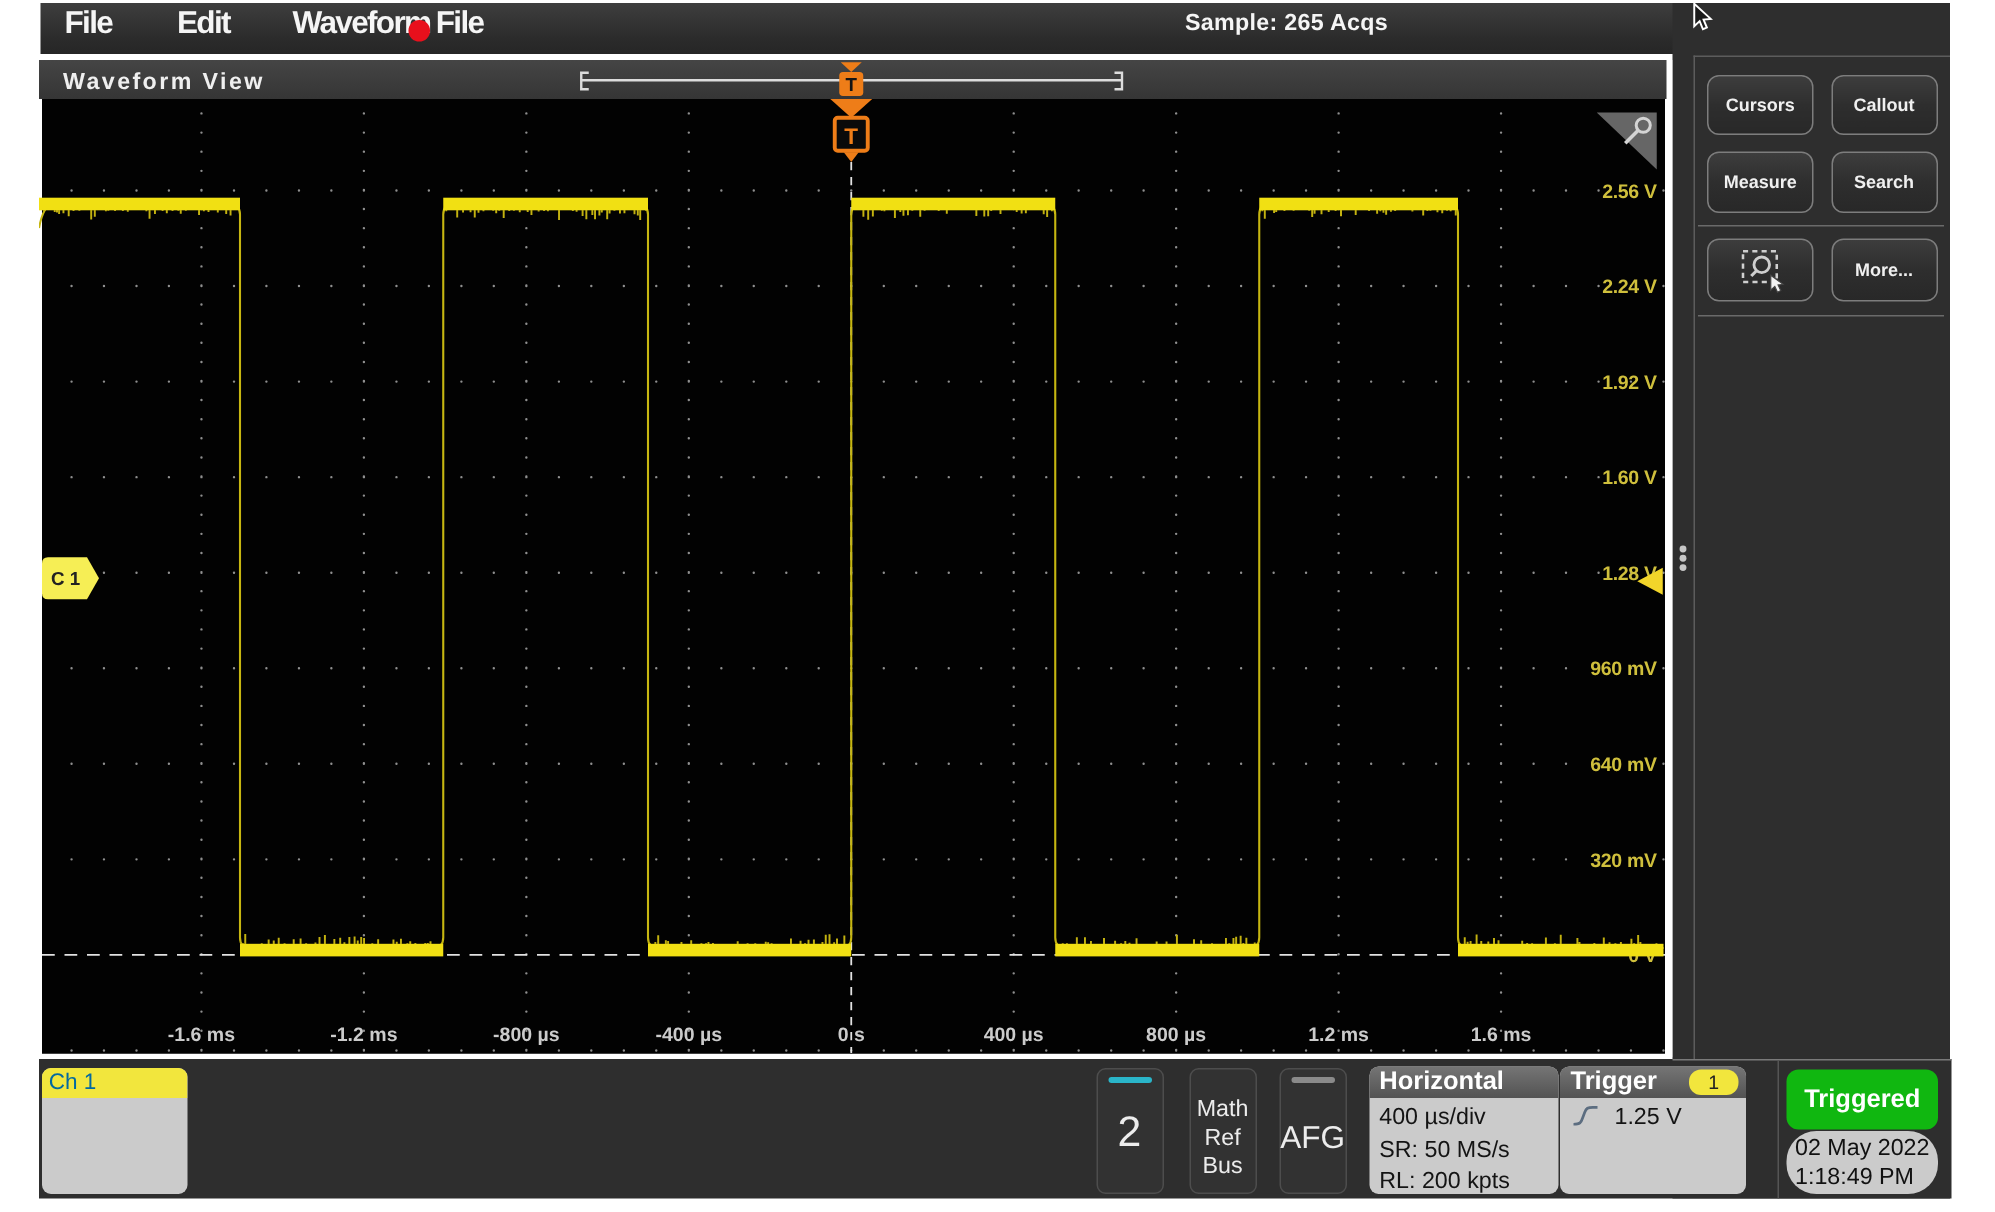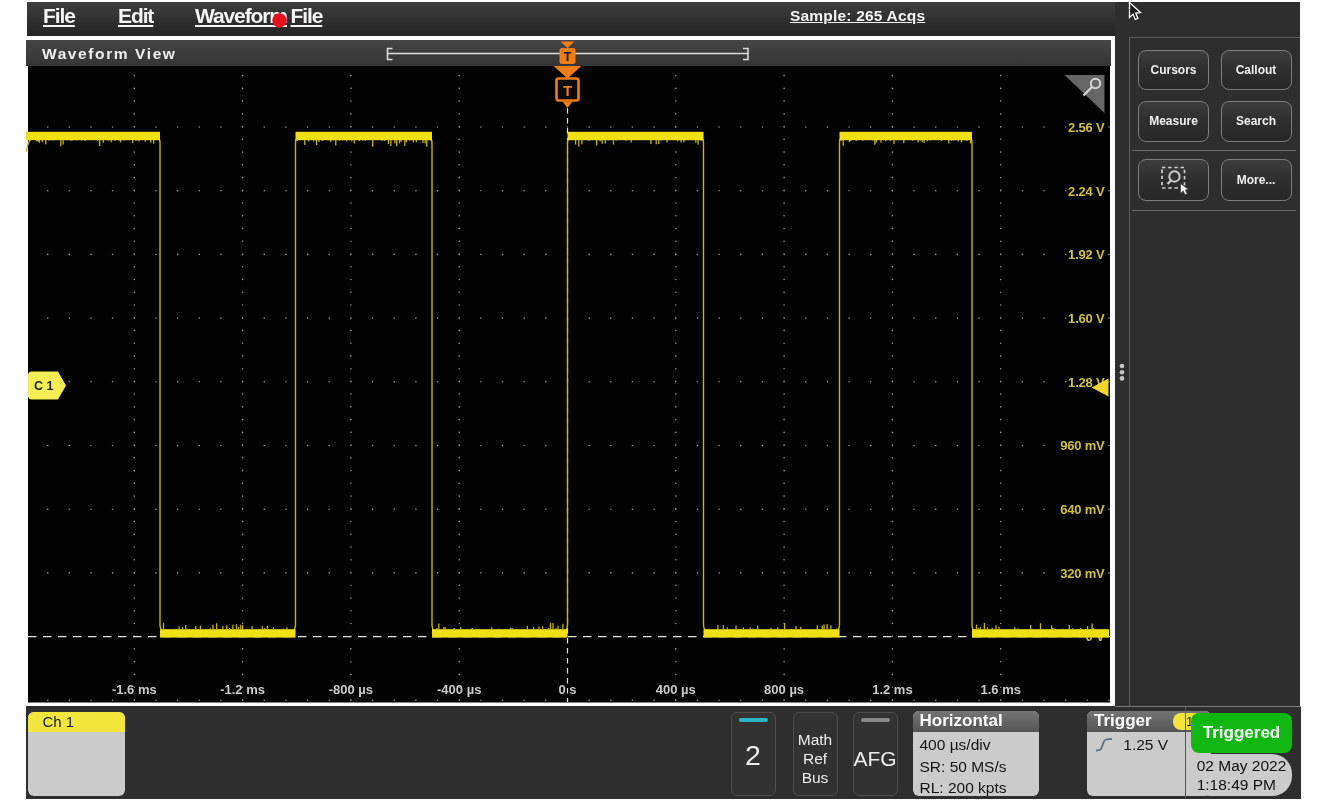--- a/index.html
+++ b/index.html
@@ -1,26 +1,26 @@
 <!DOCTYPE html>
 <html><head><meta charset="utf-8"><style>
 html,body{margin:0;padding:0;background:#fff;width:1330px;height:808px;overflow:hidden;
 font-family:"Liberation Sans",sans-serif;-webkit-font-smoothing:antialiased;}
 *{box-sizing:border-box;}
 .abs{position:absolute;}
 #menubar{left:27px;top:2px;width:1273px;height:34px;background:linear-gradient(#3e3e3e,#2b2b2b 70%,#262626);}
-#menubar .mi{position:absolute;top:1.5px;font-size:21px;font-weight:bold;letter-spacing:-1.1px;color:#f5f5f5;text-decoration:underline;}
+#menubar .mi{position:absolute;top:1.5px;font-size:21px;font-weight:bold;letter-spacing:-1.1px;color:#f5f5f5;}
 #rightdark{left:1114.5px;top:2px;width:185.5px;height:797px;background:#2e2e2e;}
 #panelborder{left:1129px;top:37px;width:171px;height:670px;border-left:1px solid #5c5c5c;border-top:1px solid #5c5c5c;}
 #bottombar{left:25.5px;top:706px;width:1275.5px;height:93px;background:#2e2e2e;}
 .rbtn{position:absolute;background:linear-gradient(#3d3d3d,#2e2e2e 50%,#282828);border:1px solid #7d7d7d;
 border-radius:8px;color:#f0f0f0;font-size:12px;font-weight:bold;display:flex;align-items:center;justify-content:center;}
 .sep{position:absolute;height:1px;background:#6a6a6a;}
 .chbox{left:27.5px;top:711.5px;width:97px;height:84px;border-radius:6px;overflow:hidden;background:#cbcbcb;}
-.chbox .hd{background:#f2e63d;height:20px;font-size:15px;color:#0f172a;padding:1px 0 0 15px;}
+.chbox .hd{background:#f2e63d;height:20px;font-size:15px;color:#0369a1;padding:1px 0 0 5px;}
 .chbox .bd{font-size:15px;color:#151515;padding:2px 0 0 5px;line-height:21px;}
 .bbtn{position:absolute;top:712px;width:45px;height:84px;background:#323232;border:1px solid #4d4d4d;border-radius:6px;
 color:#ececec;display:flex;flex-direction:column;align-items:center;}
 .accent{width:29px;height:4.5px;border-radius:2px;margin-top:4.5px;}
 .panel{position:absolute;top:711px;height:85px;border-radius:6px;overflow:hidden;background:#cbcbcb;}
 .panel .hd{background:linear-gradient(#757575,#535353);height:21px;color:#fff;font-size:17px;font-weight:bold;padding:0 0 0 7px;position:relative;}
 .panel .bd{font-size:15.5px;color:#141414;padding:2px 0 0 7px;line-height:21.5px;}
 #triggered{left:1191px;top:713px;width:101px;height:40px;background:#10b710;border-radius:8px;color:#fff;
 font-size:17px;font-weight:bold;display:flex;align-items:center;justify-content:center;}
 #datebox{left:1191px;top:754px;width:101px;height:42px;background:#cbcbcb;border-radius:20px;color:#111;
@@ -141,21 +141,21 @@
   <div style="font-size:15.5px;line-height:19px;text-align:center;margin-top:17px;">Math<br>Ref<br>Bus</div>
 </div>
 <div class="bbtn" style="left:852.5px;">
   <div class="accent" style="background:#8a8a8a;"></div>
   <div style="font-size:21px;margin-top:25px;">AFG</div>
 </div>
 <div class="panel" style="left:912.5px;width:126px;">
   <div class="hd">Horizontal</div>
   <div class="bd">400 µs/div<br>SR: 50 MS/s<br>RL: 200 kpts</div>
 </div>
-<div class="panel" style="left:1040px;width:124px;margin-left:47px;">
+<div class="panel" style="left:1040px;width:124px;">
   <div class="hd">Trigger
     <span style="position:absolute;right:5px;top:1.5px;width:33px;height:17px;background:#f2e63d;border-radius:8px;
       color:#222;font-size:13px;font-weight:normal;text-align:center;line-height:17px;">1</span>
   </div>
   <div class="bd" style="padding-left:8px;">
     <svg width="18" height="14" viewBox="0 0 18 14" style="vertical-align:-2px;">
         <path d="M1 12.5 C5.5 12.5 6 11.5 7 8.5 L8.5 4.5 C9.5 1.8 10.5 1.2 14 1.2 L17 1.2" fill="none" stroke="#5c6d80" stroke-width="1.8"></path>
       </svg>
     <span style="margin-left:6px;">1.25 V</span>
   </div>

